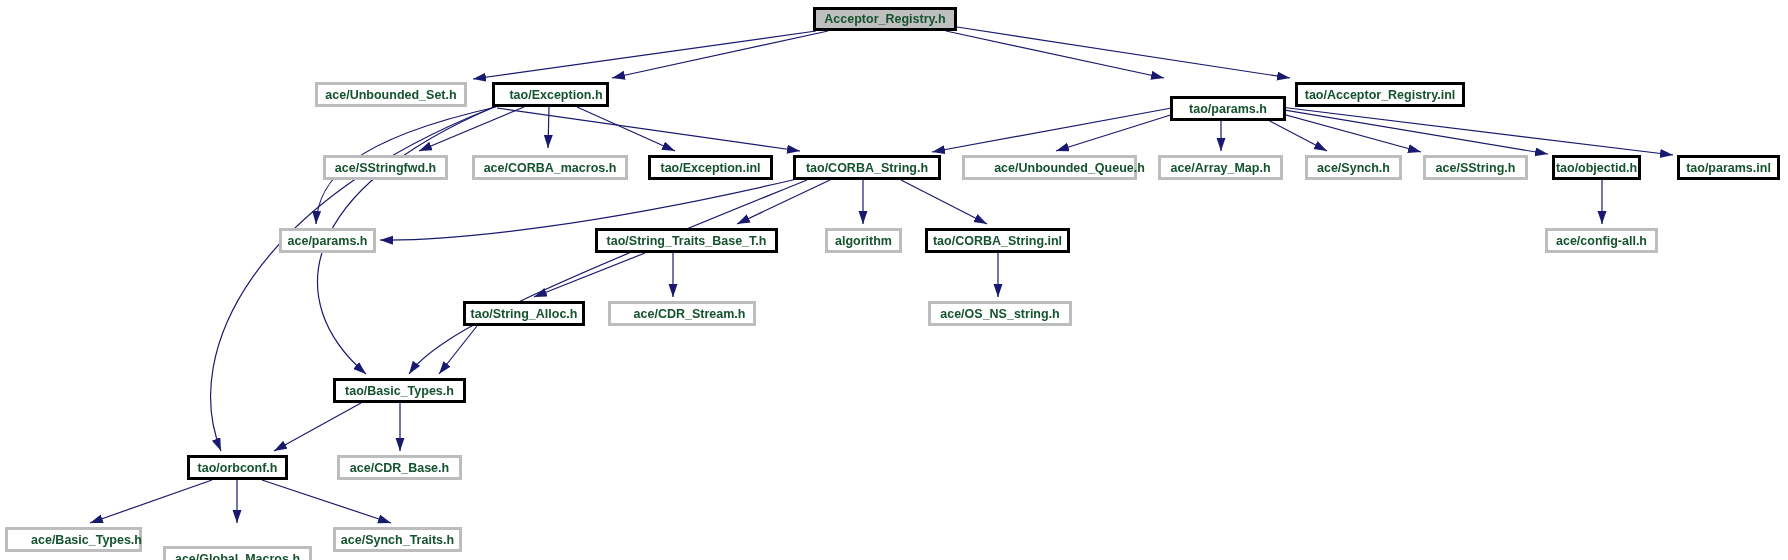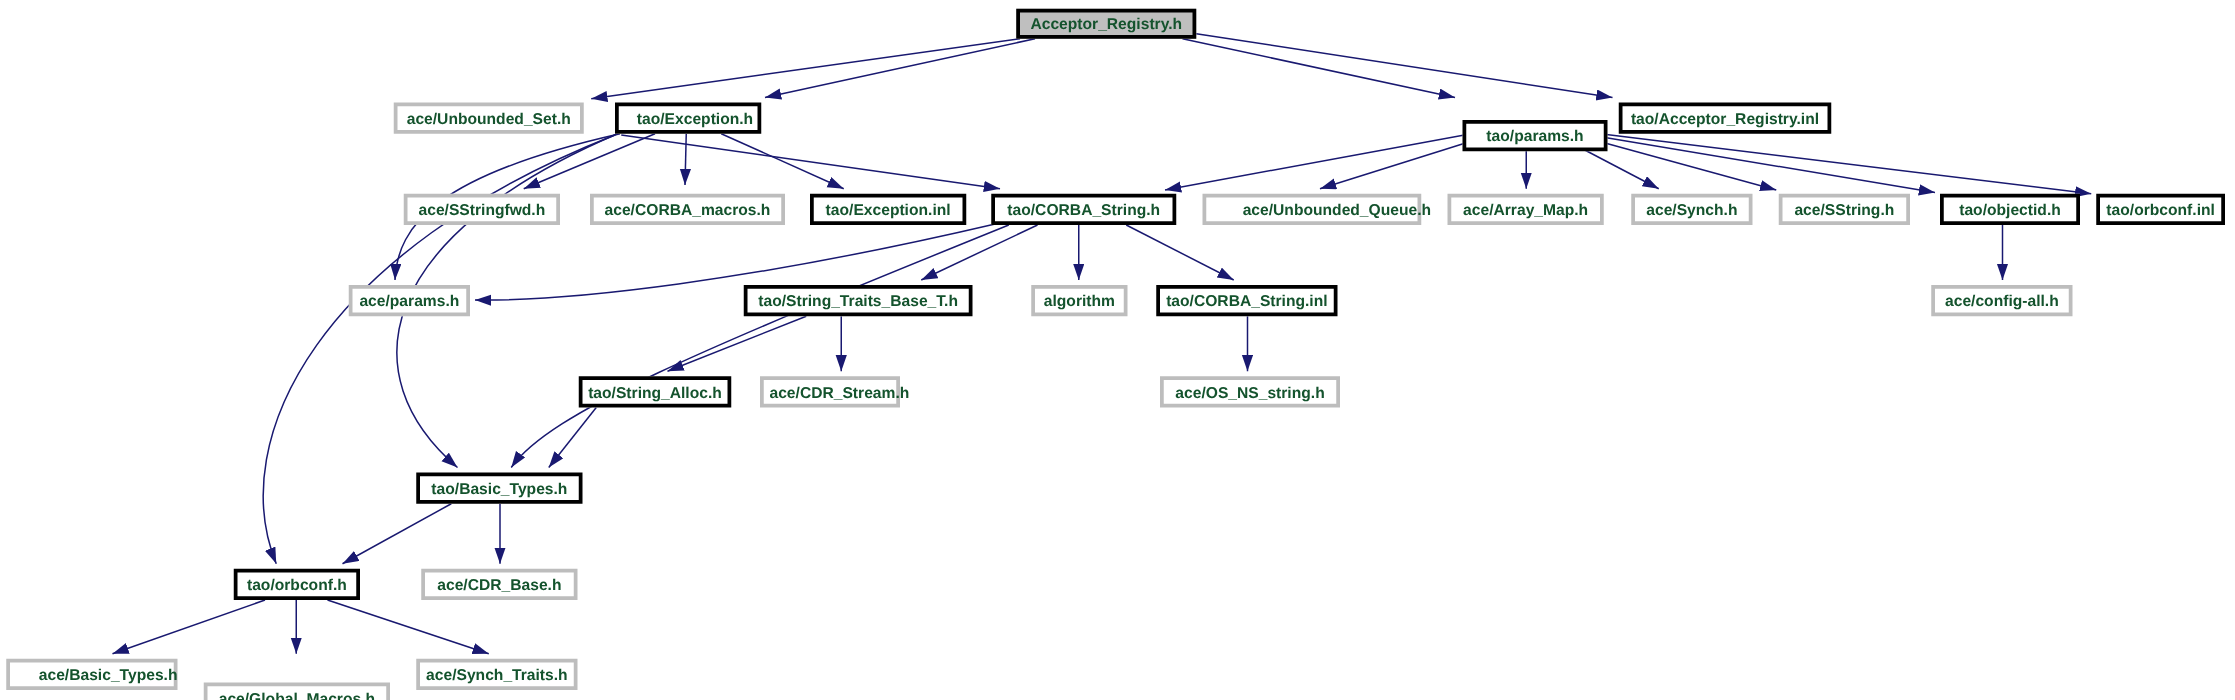--- a/index.html
+++ b/index.html
@@ -68,29 +68,29 @@
       <div class="node linked" style="left: 1170px; top: 96px; width: 116px; height: 25px;">tao/params.h</div>
       <div class="node linked" style="left: 1295px; top: 82px; width: 170px; height: 25px;">tao/Acceptor_Registry.inl</div>
       <div class="node plain" style="left: 323px; top: 155px; width: 125px; height: 25px;">ace/SStringfwd.h</div>
       <div class="node plain" style="left: 472px; top: 155px; width: 156px; height: 25px;">ace/CORBA_macros.h</div>
       <div class="node linked" style="left: 648px; top: 155px; width: 125px; height: 25px;">tao/Exception.inl</div>
       <div class="node linked" style="left: 793px; top: 155px; width: 148px; height: 25px;">tao/CORBA_String.h</div>
       <div class="node plain" style="left: 962px; top: 155px; width: 175px; height: 25px; padding-left: 40px;">ace/Unbounded_Queue.h</div>
       <div class="node plain" style="left: 1158px; top: 155px; width: 125px; height: 25px;">ace/Array_Map.h</div>
       <div class="node plain" style="left: 1305px; top: 155px; width: 97px; height: 25px;">ace/Synch.h</div>
       <div class="node plain" style="left: 1423px; top: 155px; width: 105px; height: 25px;">ace/SString.h</div>
-      <div class="node linked" style="left: 1552px; top: 155px; width: 112px; height: 25px;">tao/objectid.h</div>
-      <div class="node linked" style="left: 1677px; top: 155px; width: 103px; height: 25px;">tao/orbconf.inl</div>
+      <div class="node linked" style="left: 1552px; top: 155px; width: 89px; height: 25px;">tao/objectid.h</div>
+      <div class="node linked" style="left: 1677px; top: 155px; width: 103px; height: 25px;">tao/params.inl</div>
       <div class="node plain" style="left: 279px; top: 228px; width: 97px; height: 25px;">ace/params.h</div>
       <div class="node linked" style="left: 595px; top: 228px; width: 183px; height: 25px;">tao/String_Traits_Base_T.h</div>
       <div class="node plain" style="left: 825px; top: 228px; width: 77px; height: 25px;">algorithm</div>
       <div class="node linked" style="left: 925px; top: 228px; width: 145px; height: 25px;">tao/CORBA_String.inl</div>
       <div class="node plain" style="left: 1545px; top: 228px; width: 113px; height: 25px;">ace/config-all.h</div>
       <div class="node linked" style="left: 463px; top: 301px; width: 122px; height: 25px;">tao/String_Alloc.h</div>
-      <div class="node plain" style="left: 608px; top: 301px; width: 112px; height: 25px; padding-left: 15px;">ace/CDR_Stream.h</div>
+      <div class="node plain" style="left: 608px; top: 301px; width: 148px; height: 25px; padding-left: 15px;">ace/CDR_Stream.h</div>
       <div class="node plain" style="left: 928px; top: 301px; width: 144px; height: 25px;">ace/OS_NS_string.h</div>
       <div class="node linked" style="left: 333px; top: 378px; width: 133px; height: 25px;">tao/Basic_Types.h</div>
       <div class="node linked" style="left: 187px; top: 455px; width: 101px; height: 25px;">tao/orbconf.h</div>
       <div class="node plain" style="left: 337px; top: 455px; width: 125px; height: 25px;">ace/CDR_Base.h</div>
       <div class="node plain" style="left: 5px; top: 527px; width: 137px; height: 25px; padding-left: 26px;">ace/Basic_Types.h</div>
       <div class="node plain" style="left: 163px; top: 527px; width: 149px; height: 25px; margin-top: 19px;">ace/Global_Macros.h</div>
       <div class="node plain" style="left: 333px; top: 527px; width: 129px; height: 25px;">ace/Synch_Traits.h</div>
     </div>
 </div>
 

